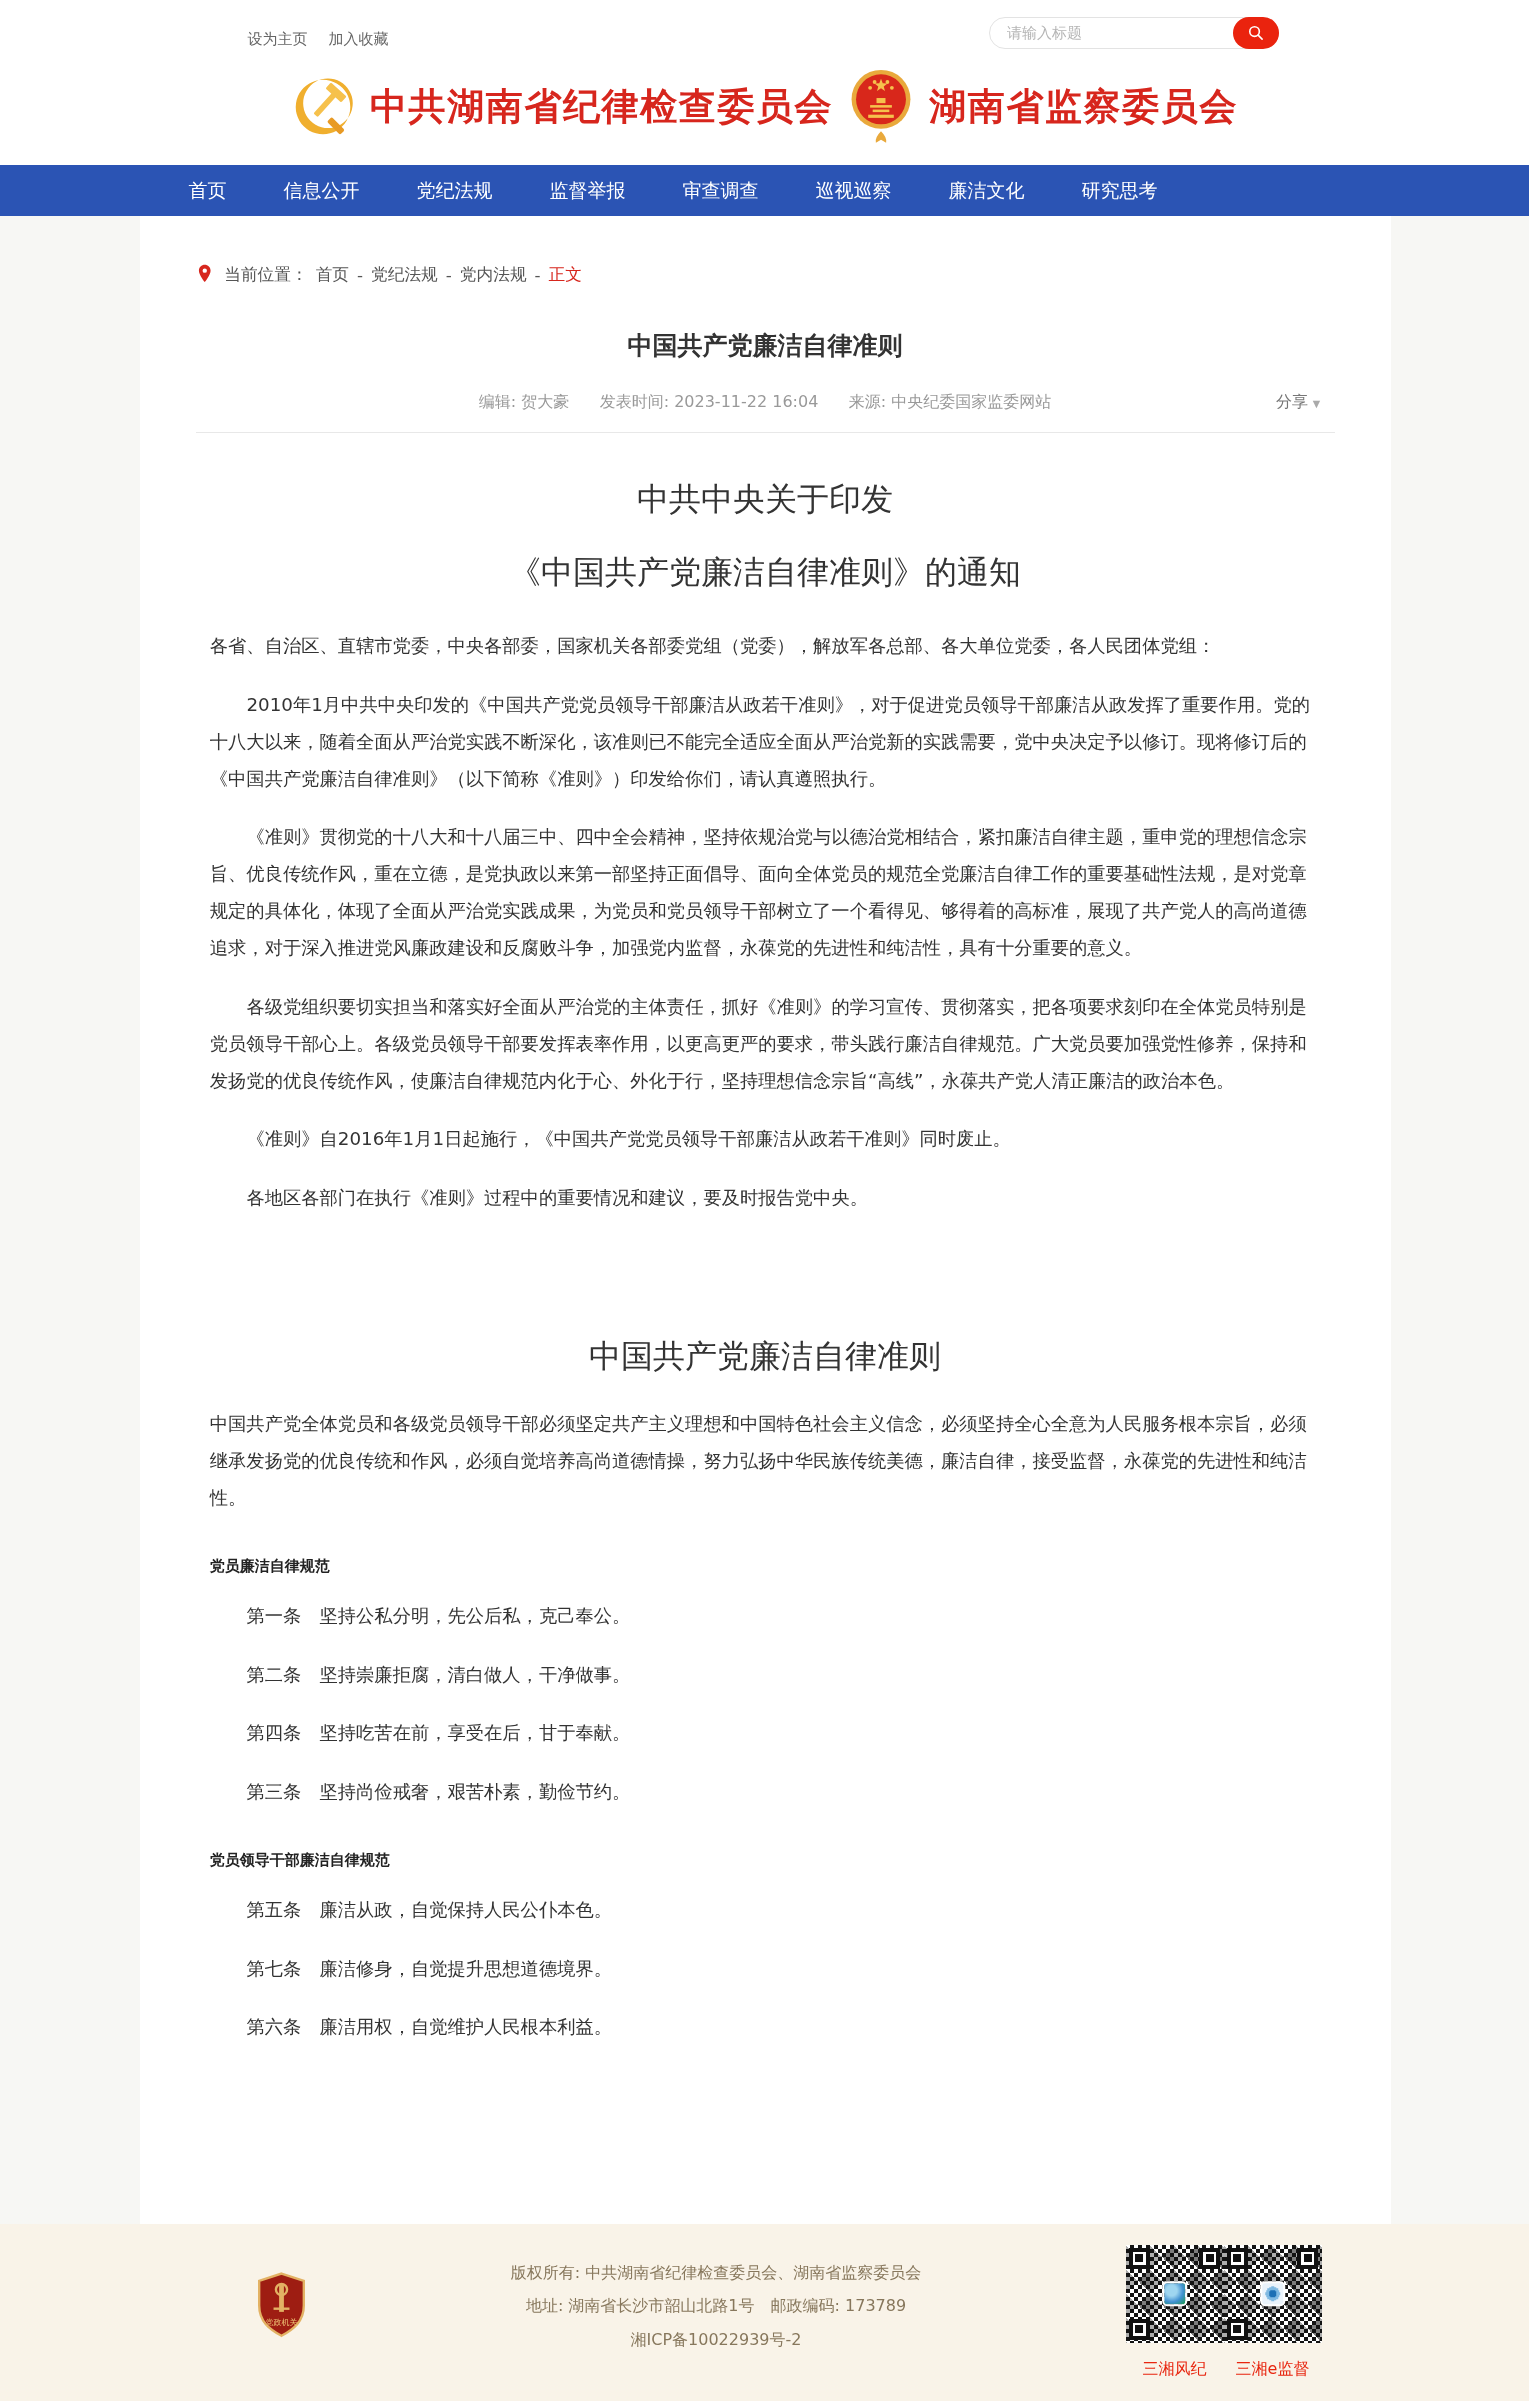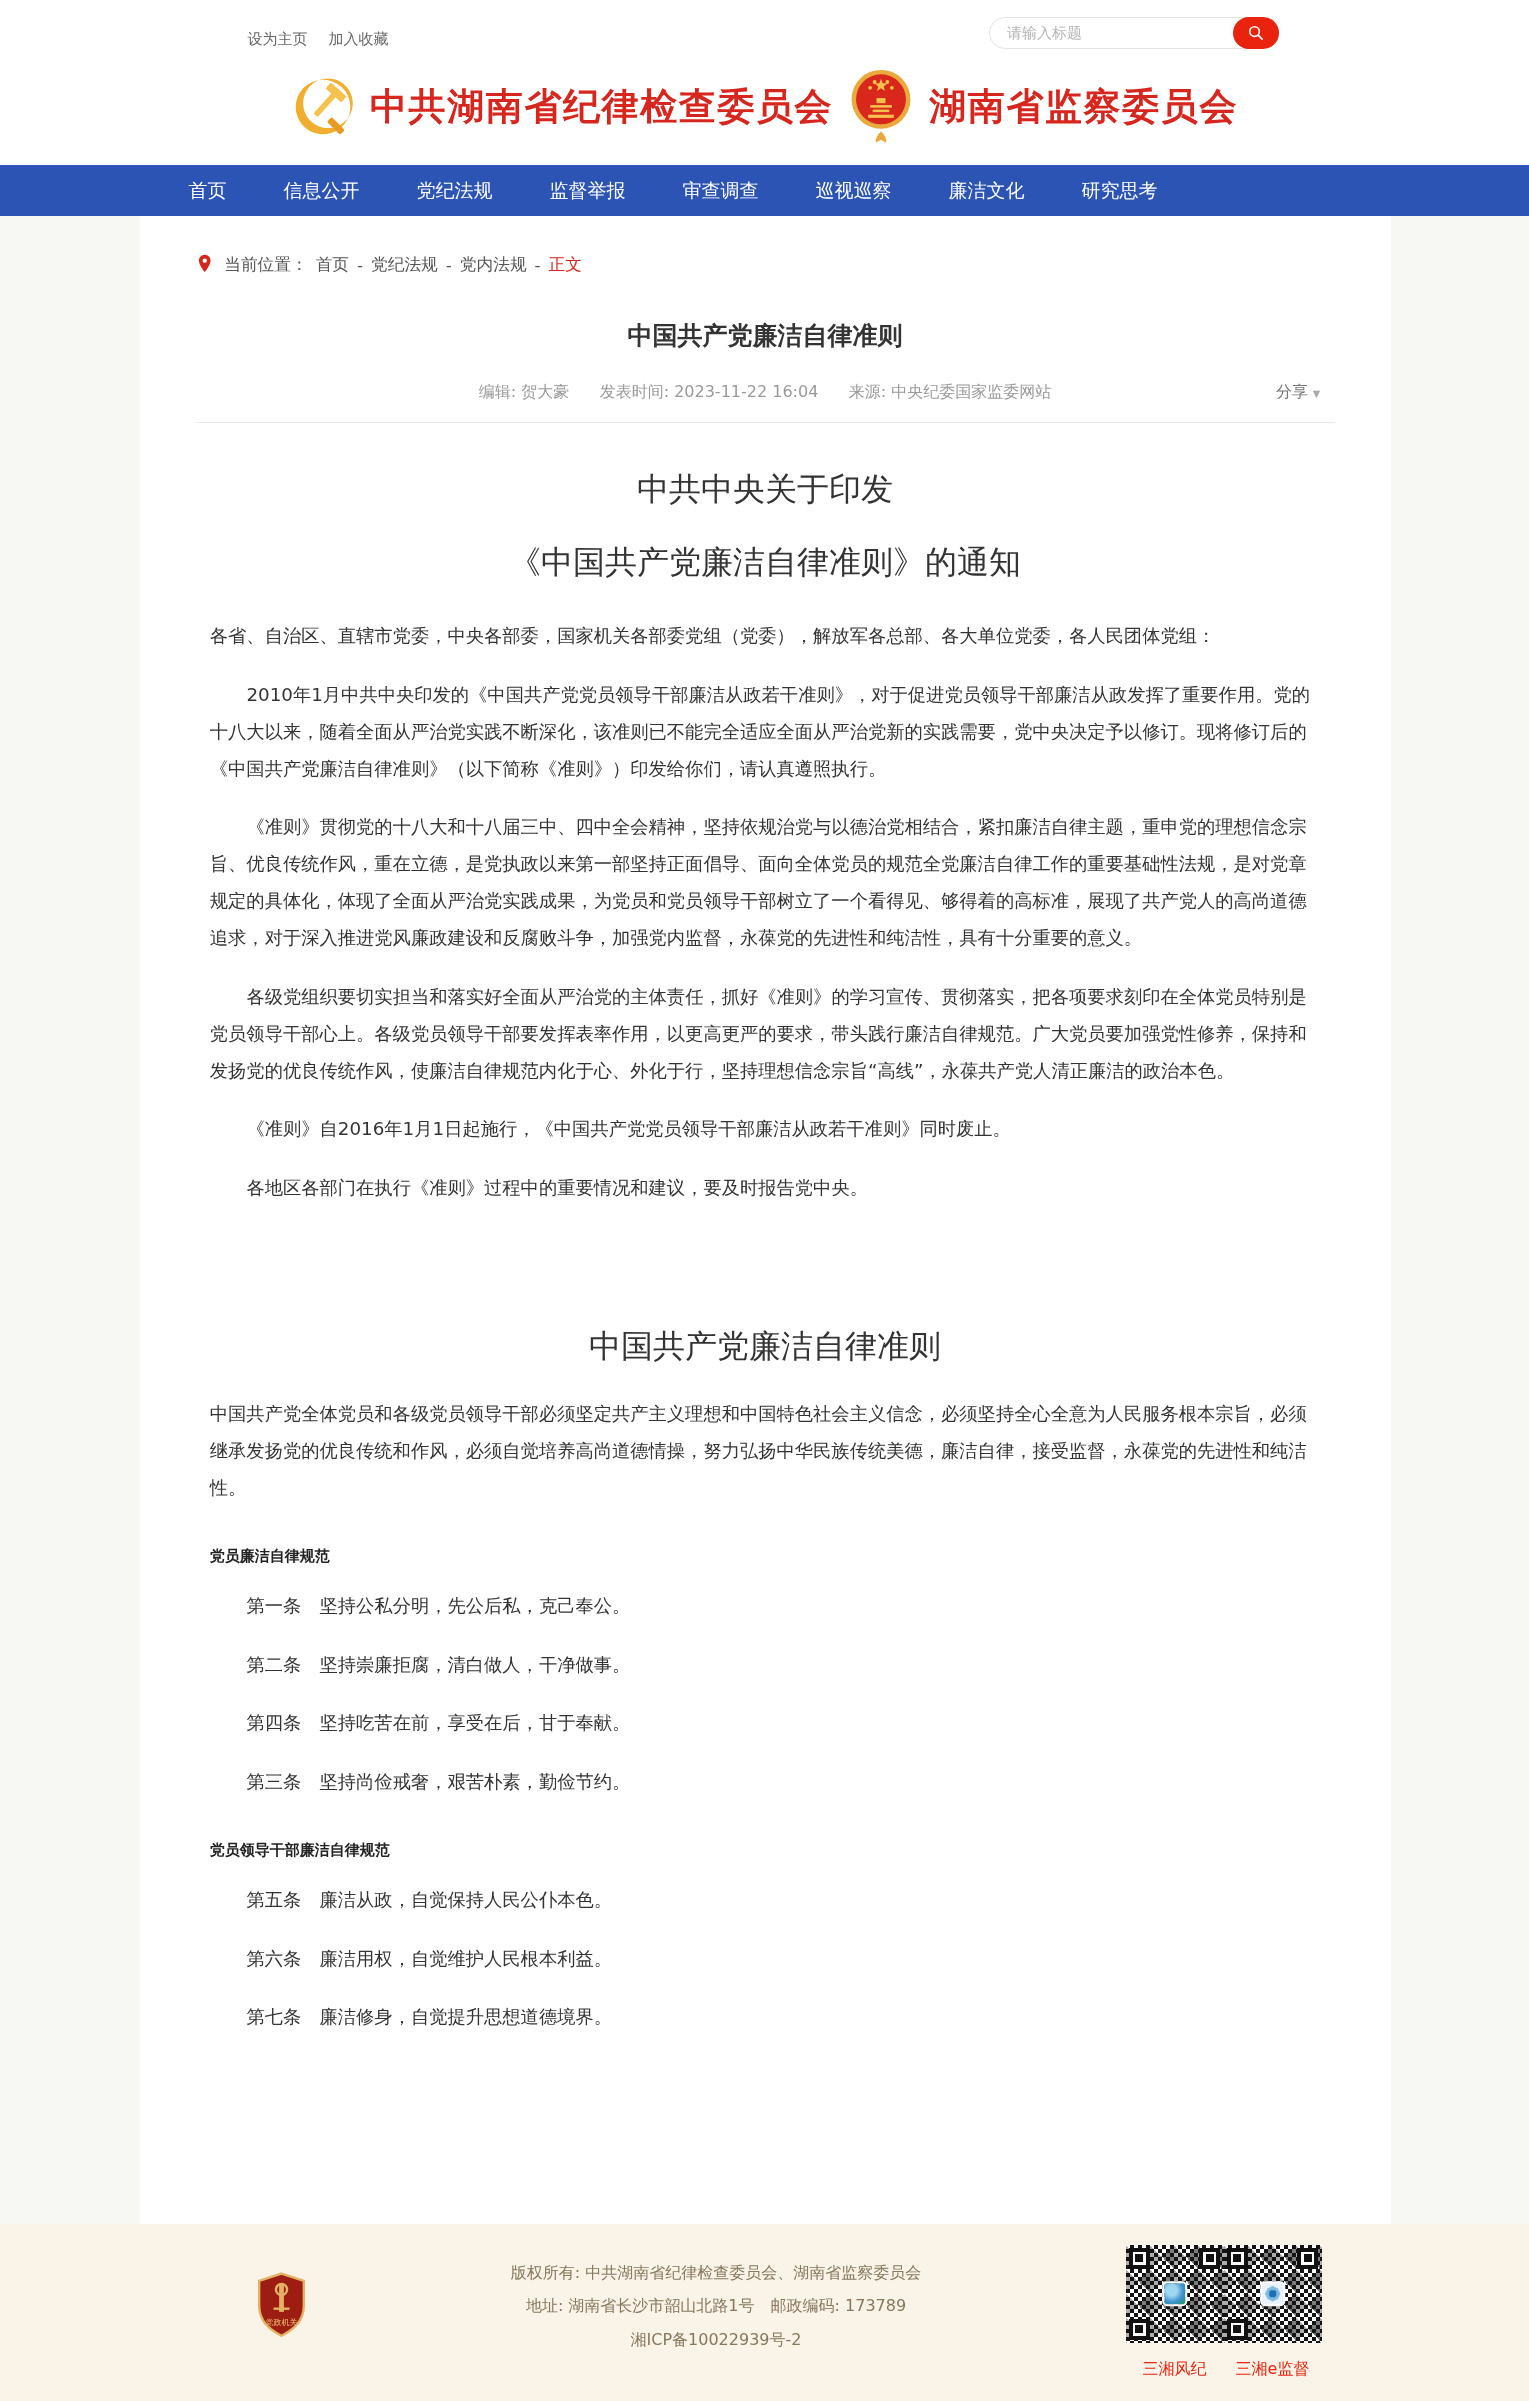--- a/index.html
+++ b/index.html
@@ -48,21 +48,21 @@
   .mainnav-inner {
     width:1251px; height:100%; margin:0 auto;
     display:flex; align-items:center; gap:57px; padding-left:49px;
   }
   .nav-item { color:#fff; font-size:19px; white-space:nowrap; }
 
   
   .content-wrap { background:#f7f7f4; }
   .card {
     width:1251px; margin:0 auto; background:#fff;
-    padding:0 56px 48px; min-height:2008px;
+    padding:10px 56px 48px; min-height:2008px;
   }
   .breadcrumb {
     padding-top:37px; display:flex; align-items:center; gap:8px;
     font-size:16.7px; color:#555;
   }
   .breadcrumb .crumb-current { color:#d7261d; }
   .pin { flex:0 0 auto; margin-right:3.2px; }
 
   .article-title { margin:43px 0 0; font-size:25px; font-weight:bold; text-align:center; color:#333; }
 
@@ -232,22 +232,22 @@
         <p class="intro-gap">中国共产党全体党员和各级党员领导干部必须坚定共产主义理想和中国特色社会主义信念，必须坚持全心全意为人民服务根本宗旨，必须继承发扬党的优良传统和作风，必须自觉培养高尚道德情操，努力弘扬中华民族传统美德，廉洁自律，接受监督，永葆党的先进性和纯洁性。</p>
 
         <h4 class="sub-heading">党员廉洁自律规范</h4>
         <p class="indent">第一条　坚持公私分明，先公后私，克己奉公。</p>
         <p class="indent">第二条　坚持崇廉拒腐，清白做人，干净做事。</p>
         <p class="indent">第四条　坚持吃苦在前，享受在后，甘于奉献。</p>
         <p class="indent">第三条　坚持尚俭戒奢，艰苦朴素，勤俭节约。</p>
 
         <h4 class="sub-heading">党员领导干部廉洁自律规范</h4>
         <p class="indent">第五条　廉洁从政，自觉保持人民公仆本色。</p>
+        <p class="indent">第七条　廉洁修身，自觉提升思想道德境界。</p>
         <p class="indent">第六条　廉洁用权，自觉维护人民根本利益。</p>
-        <p class="indent">第七条　廉洁修身，自觉提升思想道德境界。</p>
       </div>
     </div>
   </div>
 
   <footer class="site-footer">
     <div class="footer-inner">
       <svg class="badge" width="51" height="67" viewBox="0 0 64 84">
         <path d="M32 2 L60 11 V42 c0 20 -13 30 -28 38 C17 72 4 62 4 42 V11 Z" fill="#9E1D12" stroke="#E3B264" stroke-width="3"></path>
         <rect x="29" y="16" width="6" height="34" fill="#E3B264"></rect>
         <circle cx="32" cy="22" r="7" fill="none" stroke="#E3B264" stroke-width="3"></circle>

